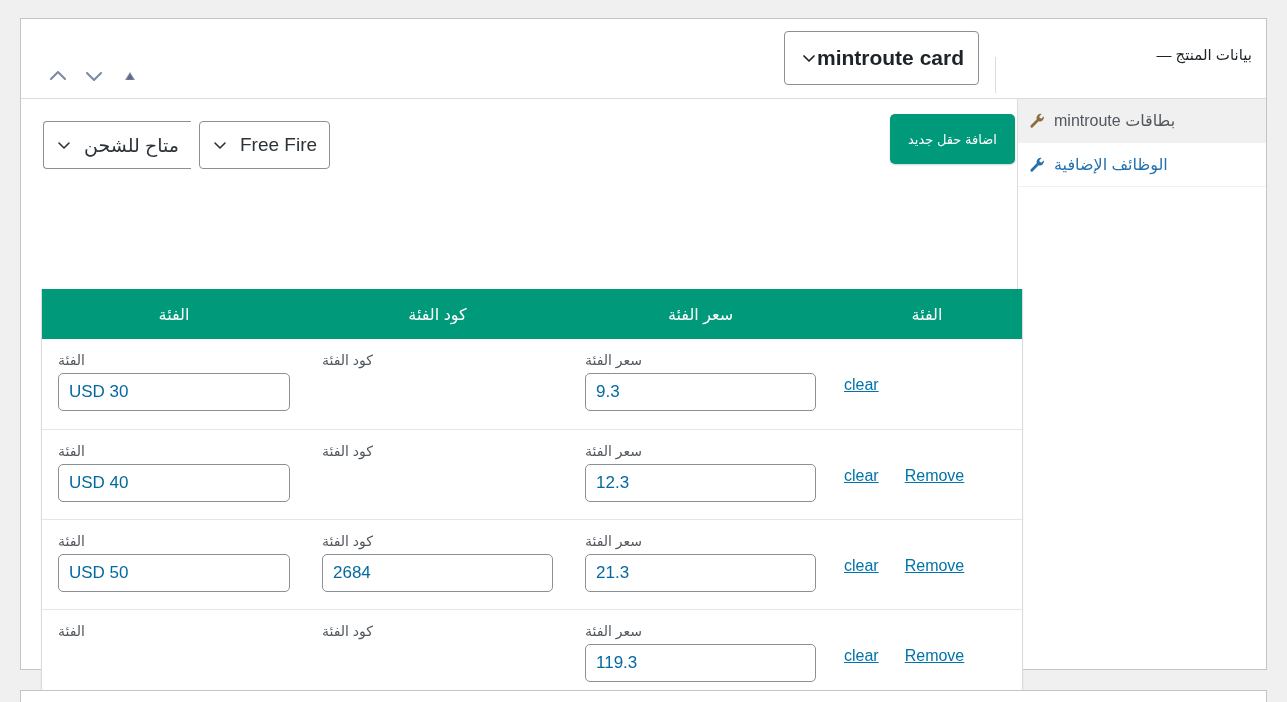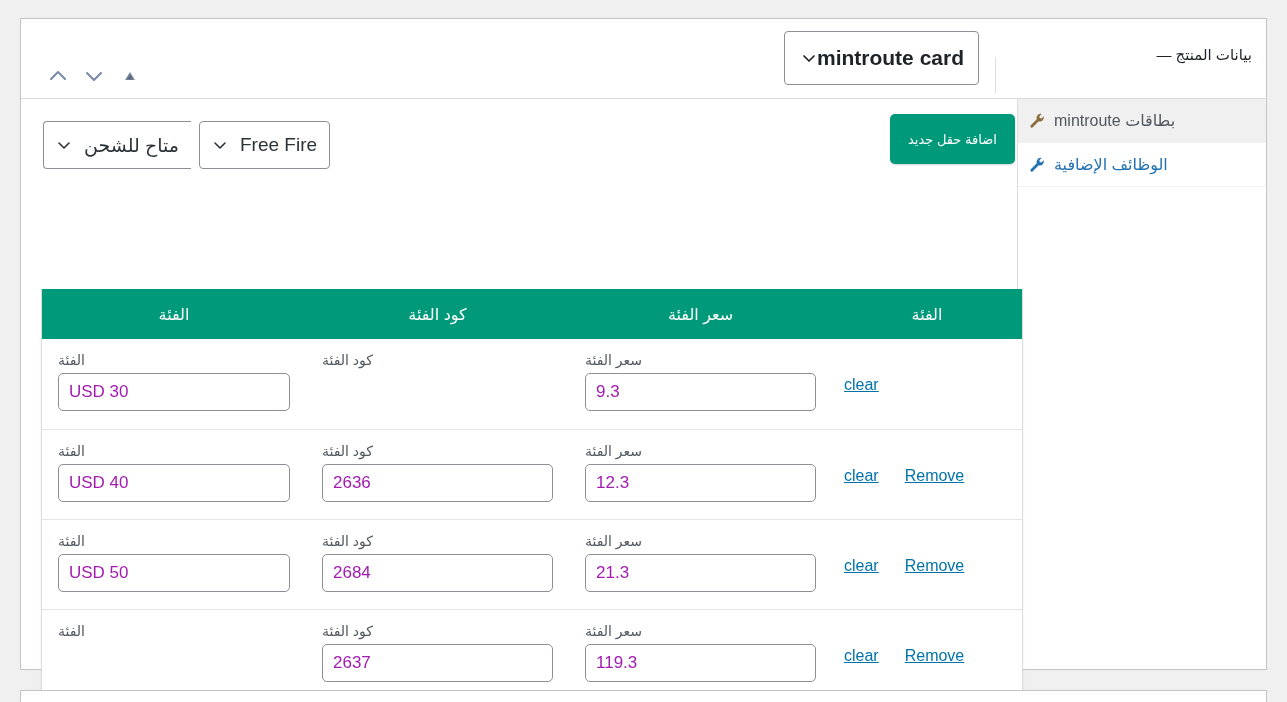--- a/index.html
+++ b/index.html
@@ -256,21 +256,21 @@
     direction: rtl;
   }
   .finput {
     width: 100%;
     height: 38px;
     box-sizing: border-box;
     border: 1px solid #8c8f94;
     border-radius: 5px;
     background: #fff;
     font-size: 17px;
-    color: #a21caf;
+    color: #0369a1;
     padding: 0 10px;
     text-align: left;
     direction: ltr;
     font-family: inherit;
     outline: none;
   }
   .actions {
     display: flex;
     align-items: center;
     gap: 26px;
@@ -408,39 +408,39 @@
                 <div class="fieldbox c-price"><span class="flabel">سعر الفئة</span><input class="finput" type="text" value="9.3" style=""></div>
                 <div class="fieldbox c-code"><span class="flabel">كود الفئة</span></div>
                 <div class="fieldbox c-cat"><span class="flabel">الفئة</span><input class="finput" type="text" value="USD 30" style=""></div>
               </div>
               <div class="trow">
                 <div class="fieldbox c-act actions">
                   <a class="act-link">clear</a>
                   <a class="act-link">Remove</a>
                 </div>
                 <div class="fieldbox c-price"><span class="flabel">سعر الفئة</span><input class="finput" type="text" value="12.3" style=""></div>
-                <div class="fieldbox c-code"><span class="flabel">كود الفئة</span><input class="finput" type="text" value="2636" style=""></div>
+                <div class="fieldbox c-code"><span class="flabel">كود الفئة</span></div>
                 <div class="fieldbox c-cat"><span class="flabel">الفئة</span><input class="finput" type="text" value="USD 40" style=""></div>
               </div>
               <div class="trow">
                 <div class="fieldbox c-act actions">
                   <a class="act-link">clear</a>
                   <a class="act-link">Remove</a>
                 </div>
                 <div class="fieldbox c-price"><span class="flabel">سعر الفئة</span><input class="finput" type="text" value="21.3" style=""></div>
                 <div class="fieldbox c-code"><span class="flabel">كود الفئة</span><input class="finput" type="text" value="2684" style=""></div>
                 <div class="fieldbox c-cat"><span class="flabel">الفئة</span><input class="finput" type="text" value="USD 50" style=""></div>
               </div>
               <div class="trow">
                 <div class="fieldbox c-act actions">
                   <a class="act-link">clear</a>
                   <a class="act-link">Remove</a>
                 </div>
                 <div class="fieldbox c-price"><span class="flabel">سعر الفئة</span><input class="finput" type="text" value="119.3" style=""></div>
-                <div class="fieldbox c-code"><span class="flabel">كود الفئة</span><input class="finput" type="text" value="2637" style=""></div>
+                <div class="fieldbox c-code"><span class="flabel">كود الفئة</span></div>
                 <div class="fieldbox c-cat"><span class="flabel">الفئة</span></div>
               </div>
             </div>
         </div>
 
       </div>
     </div>
   </div>
 
   <div class="postbox-next"></div>

